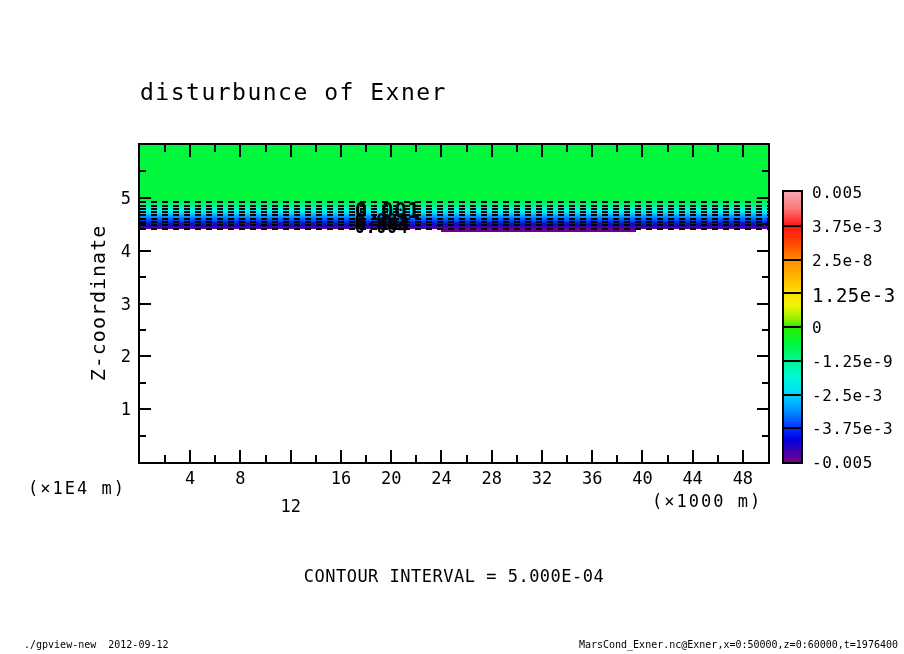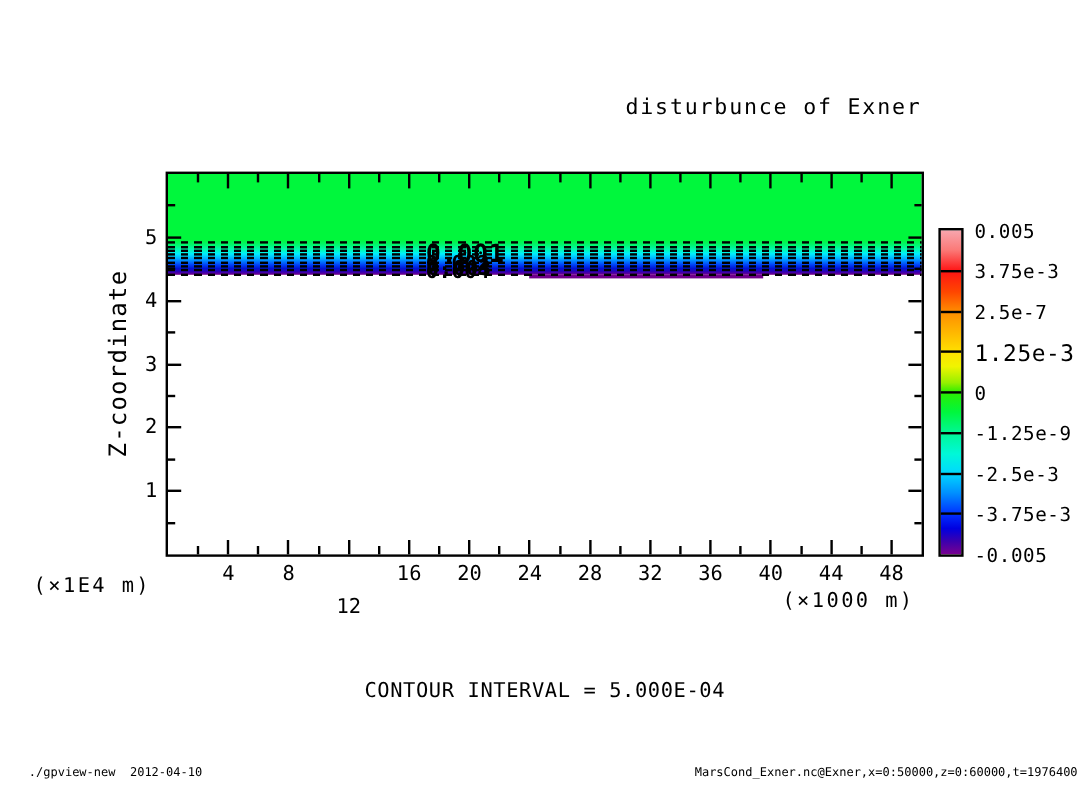--- a/index.html
+++ b/index.html
@@ -10,34 +10,34 @@
   .dash{height:2px;background:repeating-linear-gradient(90deg,#000 0 6px,transparent 6px 11px);}
   .tick{background:#000;}
   #plot-frame{border:2px solid #000;box-sizing:border-box;}
   #colorbar-frame{border:2px solid #000;box-sizing:border-box;}
 </style>
 </head>
 <body>
 
 <div id="canvas">
 
-  <div class="abs txt" style="left:140px;top:79px;width:628px;text-align:right;font-size:18px;letter-spacing:1.5px;">disturbunce of Exner</div>
+  <div class="abs txt" style="left:140px;top:79px;width:628px;text-align:left;font-size:23px;letter-spacing:1.5px;">disturbunce of Exner</div>
 
   <div class="abs" style="left: 140px; top: 145px; width: 628px; height: 55.475px; background: rgb(0, 247, 60);"></div>
     <div class="abs" style="left: 140px; top: 200.475px; width: 628px; height: 28.7942px; background: linear-gradient(rgb(0, 247, 60) 0%, rgb(0, 245, 110) 14%, rgb(0, 249, 180) 28%, rgb(0, 238, 255) 40%, rgb(0, 180, 255) 52%, rgb(0, 114, 255) 63%, rgb(0, 56, 244) 73%, rgb(0, 20, 210) 82%, rgb(48, 0, 180) 91%, rgb(120, 0, 140) 100%);"></div>
     <div class="abs" style="left: 441.44px; top: 229.269px; width: 194.68px; height: 2.5px; background: rgb(112, 0, 140);"></div>
     <div id="plot-frame" class="abs" style="left:138px;top:143px;width:632px;height:321px;"></div>
 
   <div class="abs txt" style="left:7px;top:292px;width:180px;height:22px;text-align:center;font-size:20px;letter-spacing:1px;transform:rotate(-90deg);">Z-coordinate</div>
   <div class="abs txt" style="left:28px;top:478px;font-size:17px;letter-spacing:2px;">(×1E4 m)</div>
   <div class="abs txt" style="left:652px;top:491px;font-size:17px;letter-spacing:2px;">(×1000 m)</div>
 
   <div class="abs txt" style="left:140px;top:566px;width:628px;text-align:center;font-size:17px;letter-spacing:0.5px;">CONTOUR INTERVAL = 5.000E-04</div>
 
-  <div class="abs txt" style="left:24px;top:639px;font-size:10px;">./gpview-new  2012-04-10</div>
+  <div class="abs txt" style="left:24px;top:639px;font-size:10px;">./gpview-new  2012-09-12</div>
   <div class="abs txt" style="left:550px;top:639px;width:348px;text-align:right;font-size:10px;">MarsCond_Exner.nc@Exner,x=0:50000,z=0:60000,t=1976400</div>
 
 <div class="abs dash" style="left: 140px; top: 201.267px; width: 628px;"></div>
     <div class="abs dash" style="left: 140px; top: 204.57px; width: 628px;"></div>
     <div class="abs dash" style="left: 140px; top: 207.872px; width: 628px;"></div>
     <div class="abs dash" style="left: 140px; top: 211.174px; width: 628px;"></div>
     <div class="abs dash" style="left: 140px; top: 214.476px; width: 628px;"></div>
     <div class="abs dash" style="left: 140px; top: 217.778px; width: 628px;"></div>
     <div class="abs dash" style="left: 140px; top: 221.08px; width: 628px;"></div>
     <div class="abs dash" style="left: 140px; top: 224.382px; width: 628px;"></div>
@@ -137,20 +137,20 @@
     <div id="colorbar-frame" class="abs" style="left: 782px; top: 190px; width: 21px; height: 274px;"></div>
     <div class="abs tick" style="left: 784px; top: 224.75px; width: 17px; height: 2px;"></div>
     <div class="abs tick" style="left: 784px; top: 258.5px; width: 17px; height: 2px;"></div>
     <div class="abs tick" style="left: 784px; top: 292.25px; width: 17px; height: 2px;"></div>
     <div class="abs tick" style="left: 784px; top: 326px; width: 17px; height: 2px;"></div>
     <div class="abs tick" style="left: 784px; top: 359.75px; width: 17px; height: 2px;"></div>
     <div class="abs tick" style="left: 784px; top: 393.5px; width: 17px; height: 2px;"></div>
     <div class="abs tick" style="left: 784px; top: 427.25px; width: 17px; height: 2px;"></div>
     <div class="abs txt" style="left: 812px; top: 183px; font-size: 16px; letter-spacing: 0.5px;">0.005</div>
     <div class="abs txt" style="left: 812px; top: 216.75px; font-size: 16px; letter-spacing: 0.5px;">3.75e-3</div>
-    <div class="abs txt" style="left: 812px; top: 250.5px; font-size: 16px; letter-spacing: 0.5px;">2.5e-7</div>
+    <div class="abs txt" style="left: 812px; top: 250.5px; font-size: 16px; letter-spacing: 0.5px;">2.5e-8</div>
     <div class="abs txt" style="left: 812px; top: 284.25px; font-size: 19px; letter-spacing: 0.5px;">1.25e-3</div>
     <div class="abs txt" style="left: 812px; top: 318px; font-size: 16px; letter-spacing: 0.5px;">0</div>
     <div class="abs txt" style="left: 812px; top: 351.75px; font-size: 16px; letter-spacing: 0.5px;">-1.25e-9</div>
     <div class="abs txt" style="left: 812px; top: 385.5px; font-size: 16px; letter-spacing: 0.5px;">-2.5e-3</div>
     <div class="abs txt" style="left: 812px; top: 419.25px; font-size: 16px; letter-spacing: 0.5px;">-3.75e-3</div>
     <div class="abs txt" style="left: 812px; top: 453px; font-size: 16px; letter-spacing: 0.5px;">-0.005</div>
   </div>
 
 </body></html>

